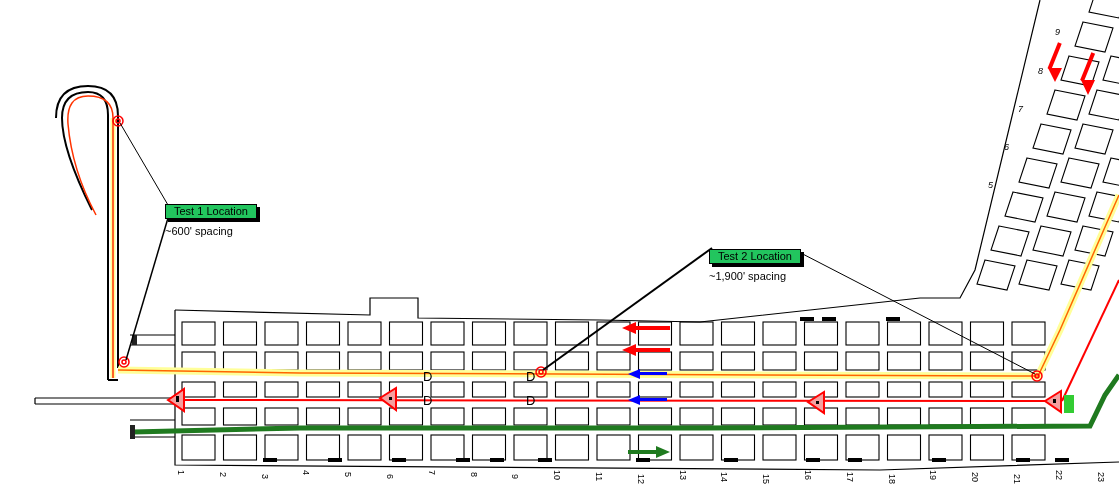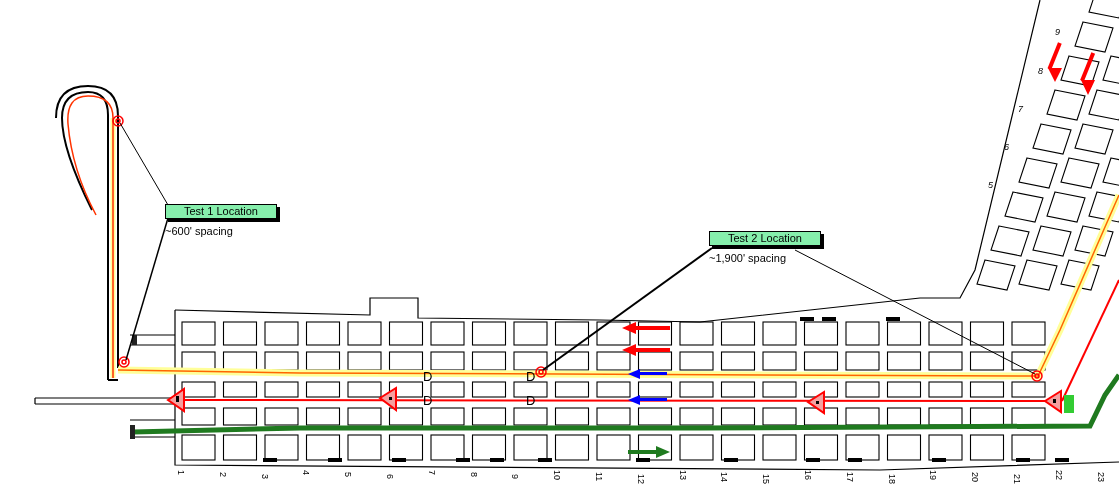--- a/index.html
+++ b/index.html
@@ -1,19 +1,19 @@
 <!DOCTYPE html>
 <html><head>
 <meta charset="utf-8">
 <style>
   html, body { margin:0; padding:0; background:#ffffff; }
   body { width:1119px; height:490px; overflow:hidden; position:relative; font-family:"Liberation Sans", sans-serif; }
   #map { position:absolute; left:0; top:0; width:1119px; height:490px; }
   .callout { position:absolute; font-family:"Liberation Sans", sans-serif; font-size:11px; color:#000; }
-  .callout .title { display:inline-block; background:#86efac; border:1px solid #000; box-shadow:3px 3px 0 #000; padding:0 18px; line-height:13px; }
+  .callout .title { display:inline-block; background:#22c55e; border:1px solid #000; box-shadow:3px 3px 0 #000; padding:0 8px; line-height:13px; }
   .callout .sub { display:block; margin-top:6px; line-height:12px; }
   .xc-label { font-family:"Liberation Sans", sans-serif; font-size:9px; fill:#000; }
   .yc-label { font-family:"Liberation Sans", sans-serif; font-size:9px; font-style:italic; fill:#000; }
   .d-mark { font-family:"Liberation Sans", sans-serif; font-size:13px; fill:#000; }
 </style>
 </head>
 <body>
 
 <svg id="map" viewBox="0 0 1119 490" xmlns="http://www.w3.org/2000/svg">
 
@@ -318,16 +318,16 @@
       <rect x="800" y="317" width="14" height="4"></rect>
       <rect x="822" y="317" width="14" height="4"></rect>
       <rect x="886" y="317" width="14" height="4"></rect>
     </g>
 </svg>
 
 <div class="callout" style="left:165px; top:204px;">
   <span class="title">Test 1 Location</span>
   <span class="sub">~600' spacing</span>
 </div>
-<div class="callout" style="left:709px; top:231px;">
+<div class="callout" style="left:709px; top:249px;">
   <span class="title">Test 2 Location</span>
   <span class="sub">~1,900' spacing</span>
 </div>
 
 </body></html>

